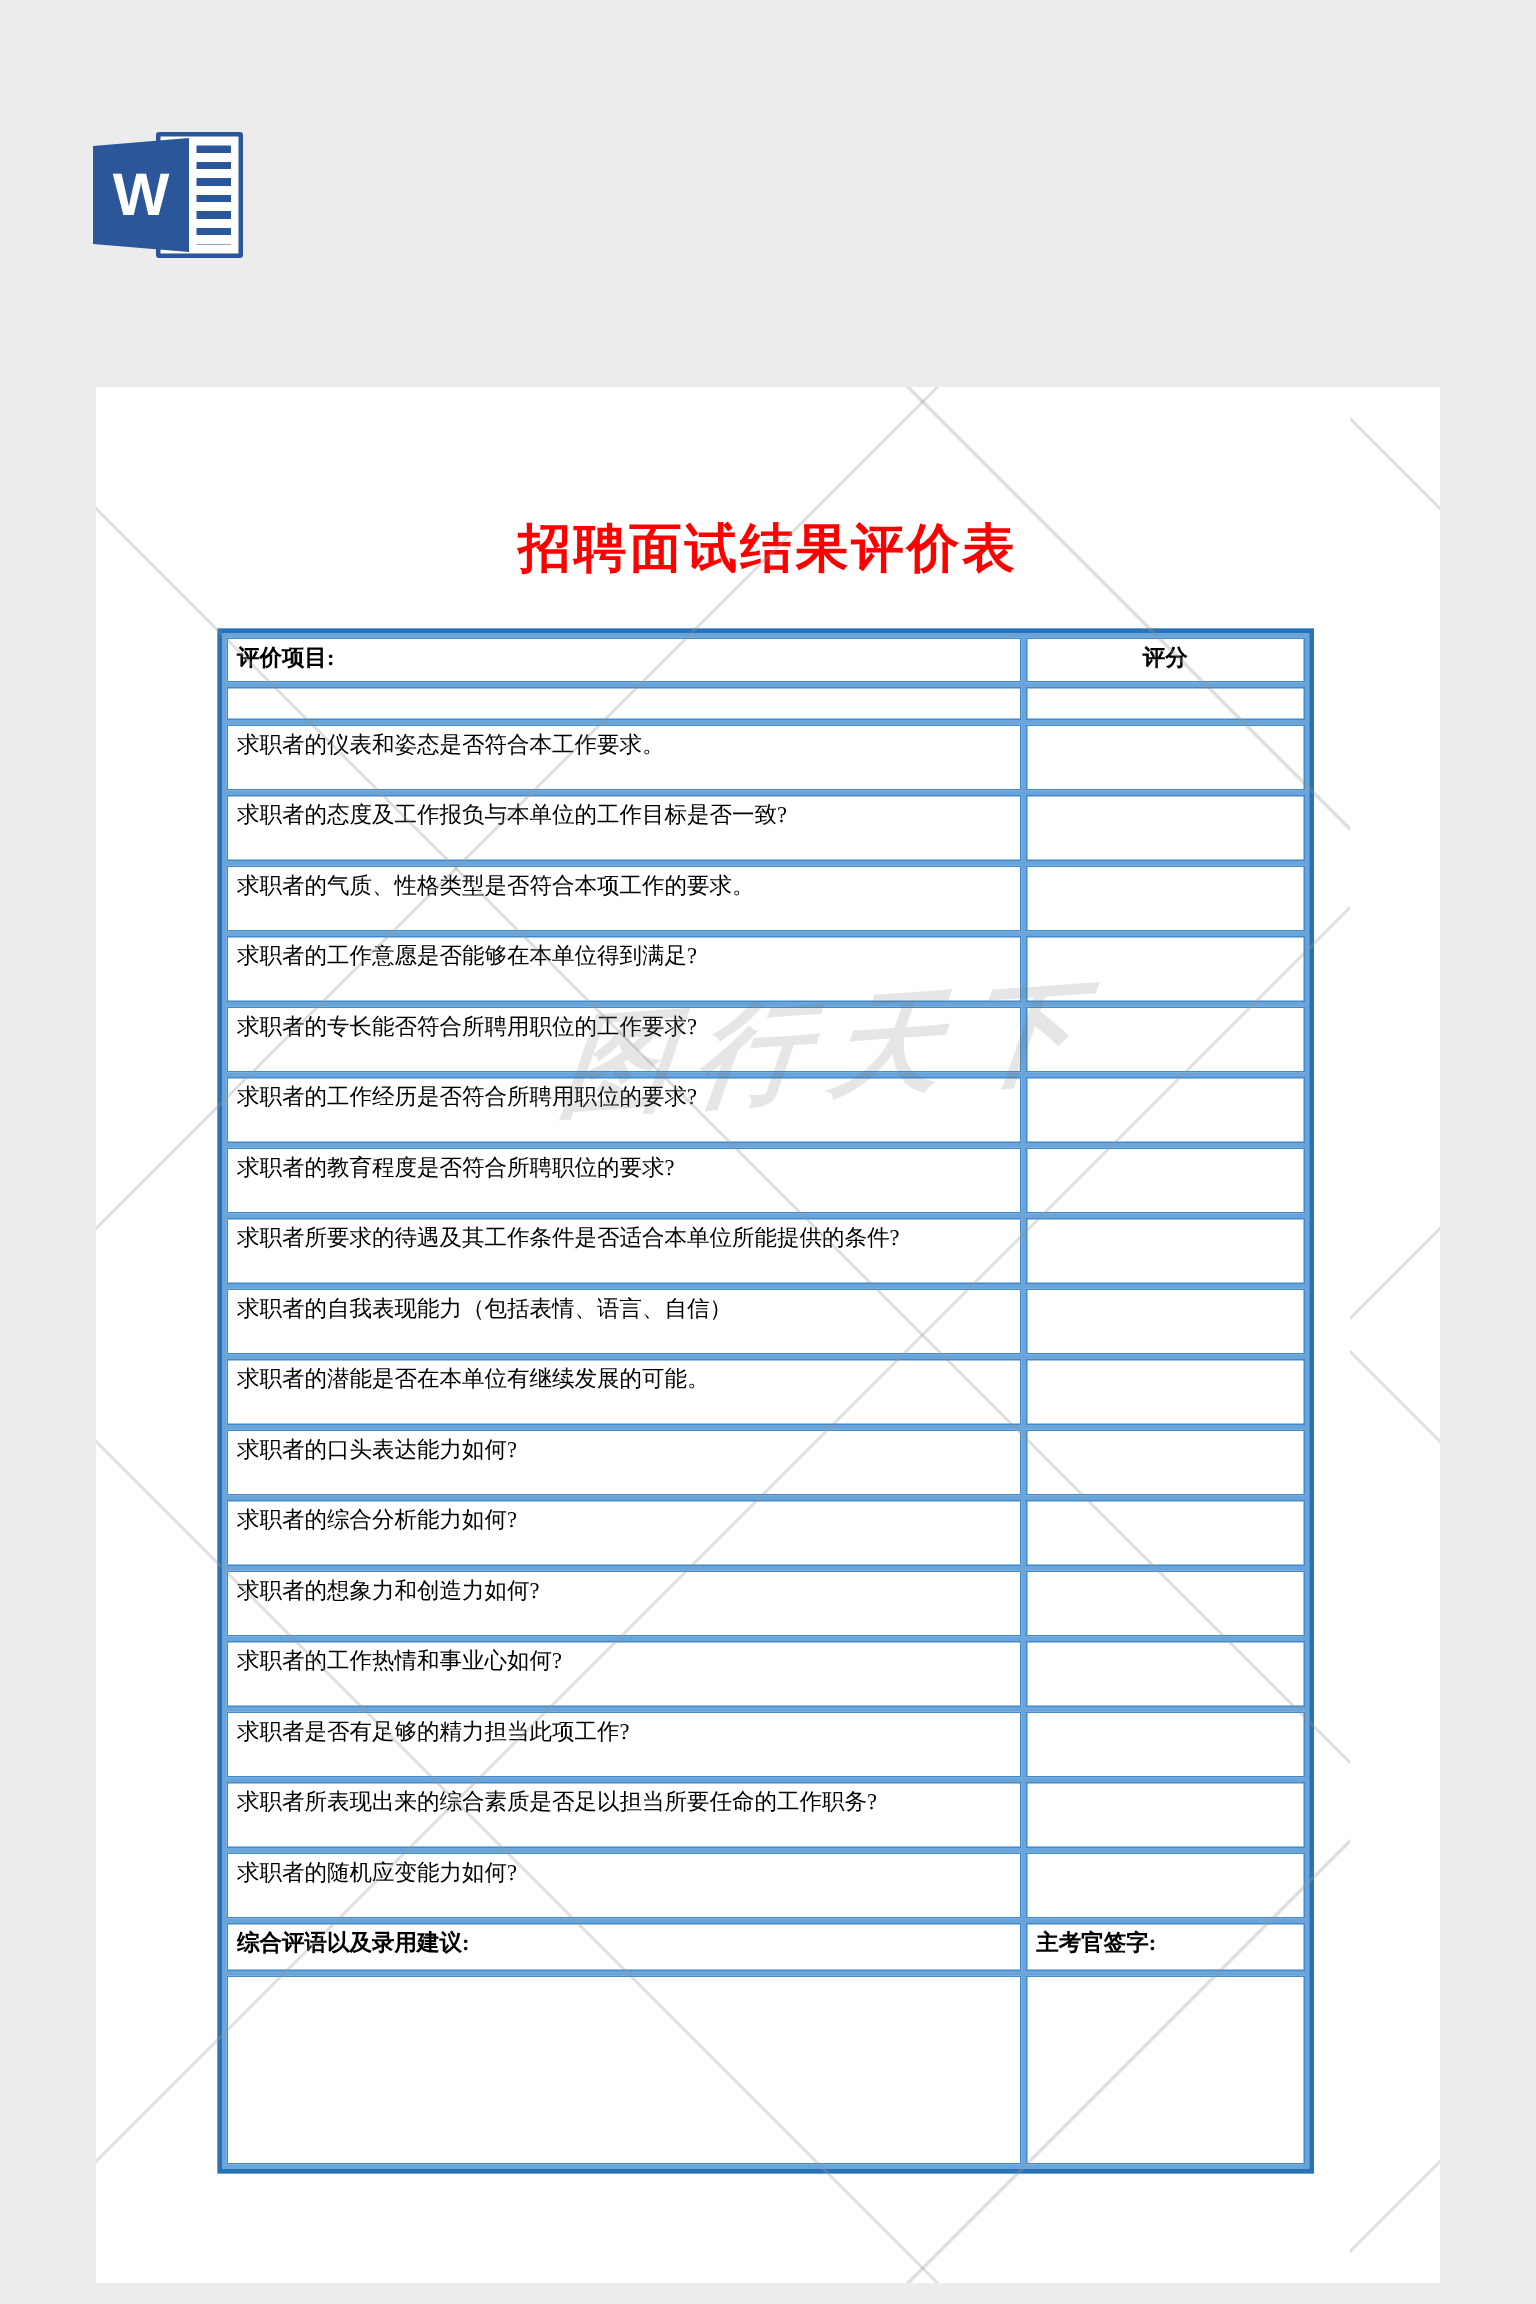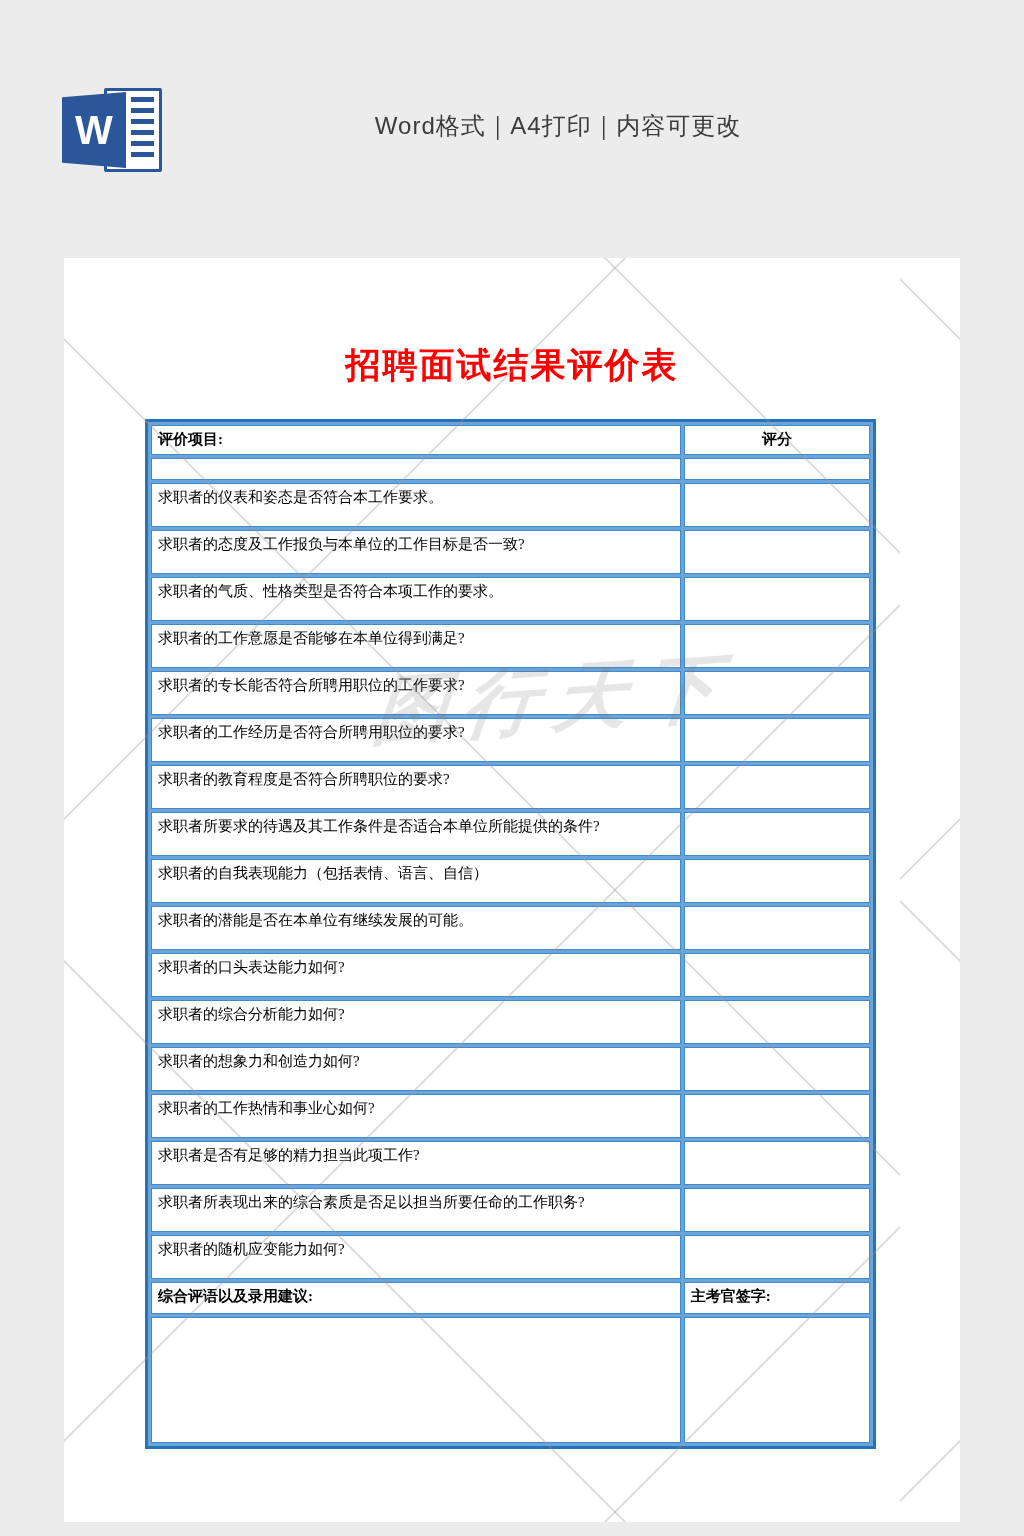--- a/index.html
+++ b/index.html
@@ -97,21 +97,20 @@
 <div class="hero">
   <div class="word-icon">
     <div class="doc-page">
       <div class="doc-lines"></div>
     </div>
     <div class="panel">
       <span>W</span>
     </div>
   </div>
   <div class="hero-text">
-    <p class="hero-sub">Word格式｜A4打印｜内容可更改</p>
   </div>
 </div>
 
 <div class="sheet">
   <h2 class="doc-title">招聘面试结果评价表</h2>
 
   <table class="eval-table">
     <colgroup>
         <col class="col-item">
         <col class="col-score">

